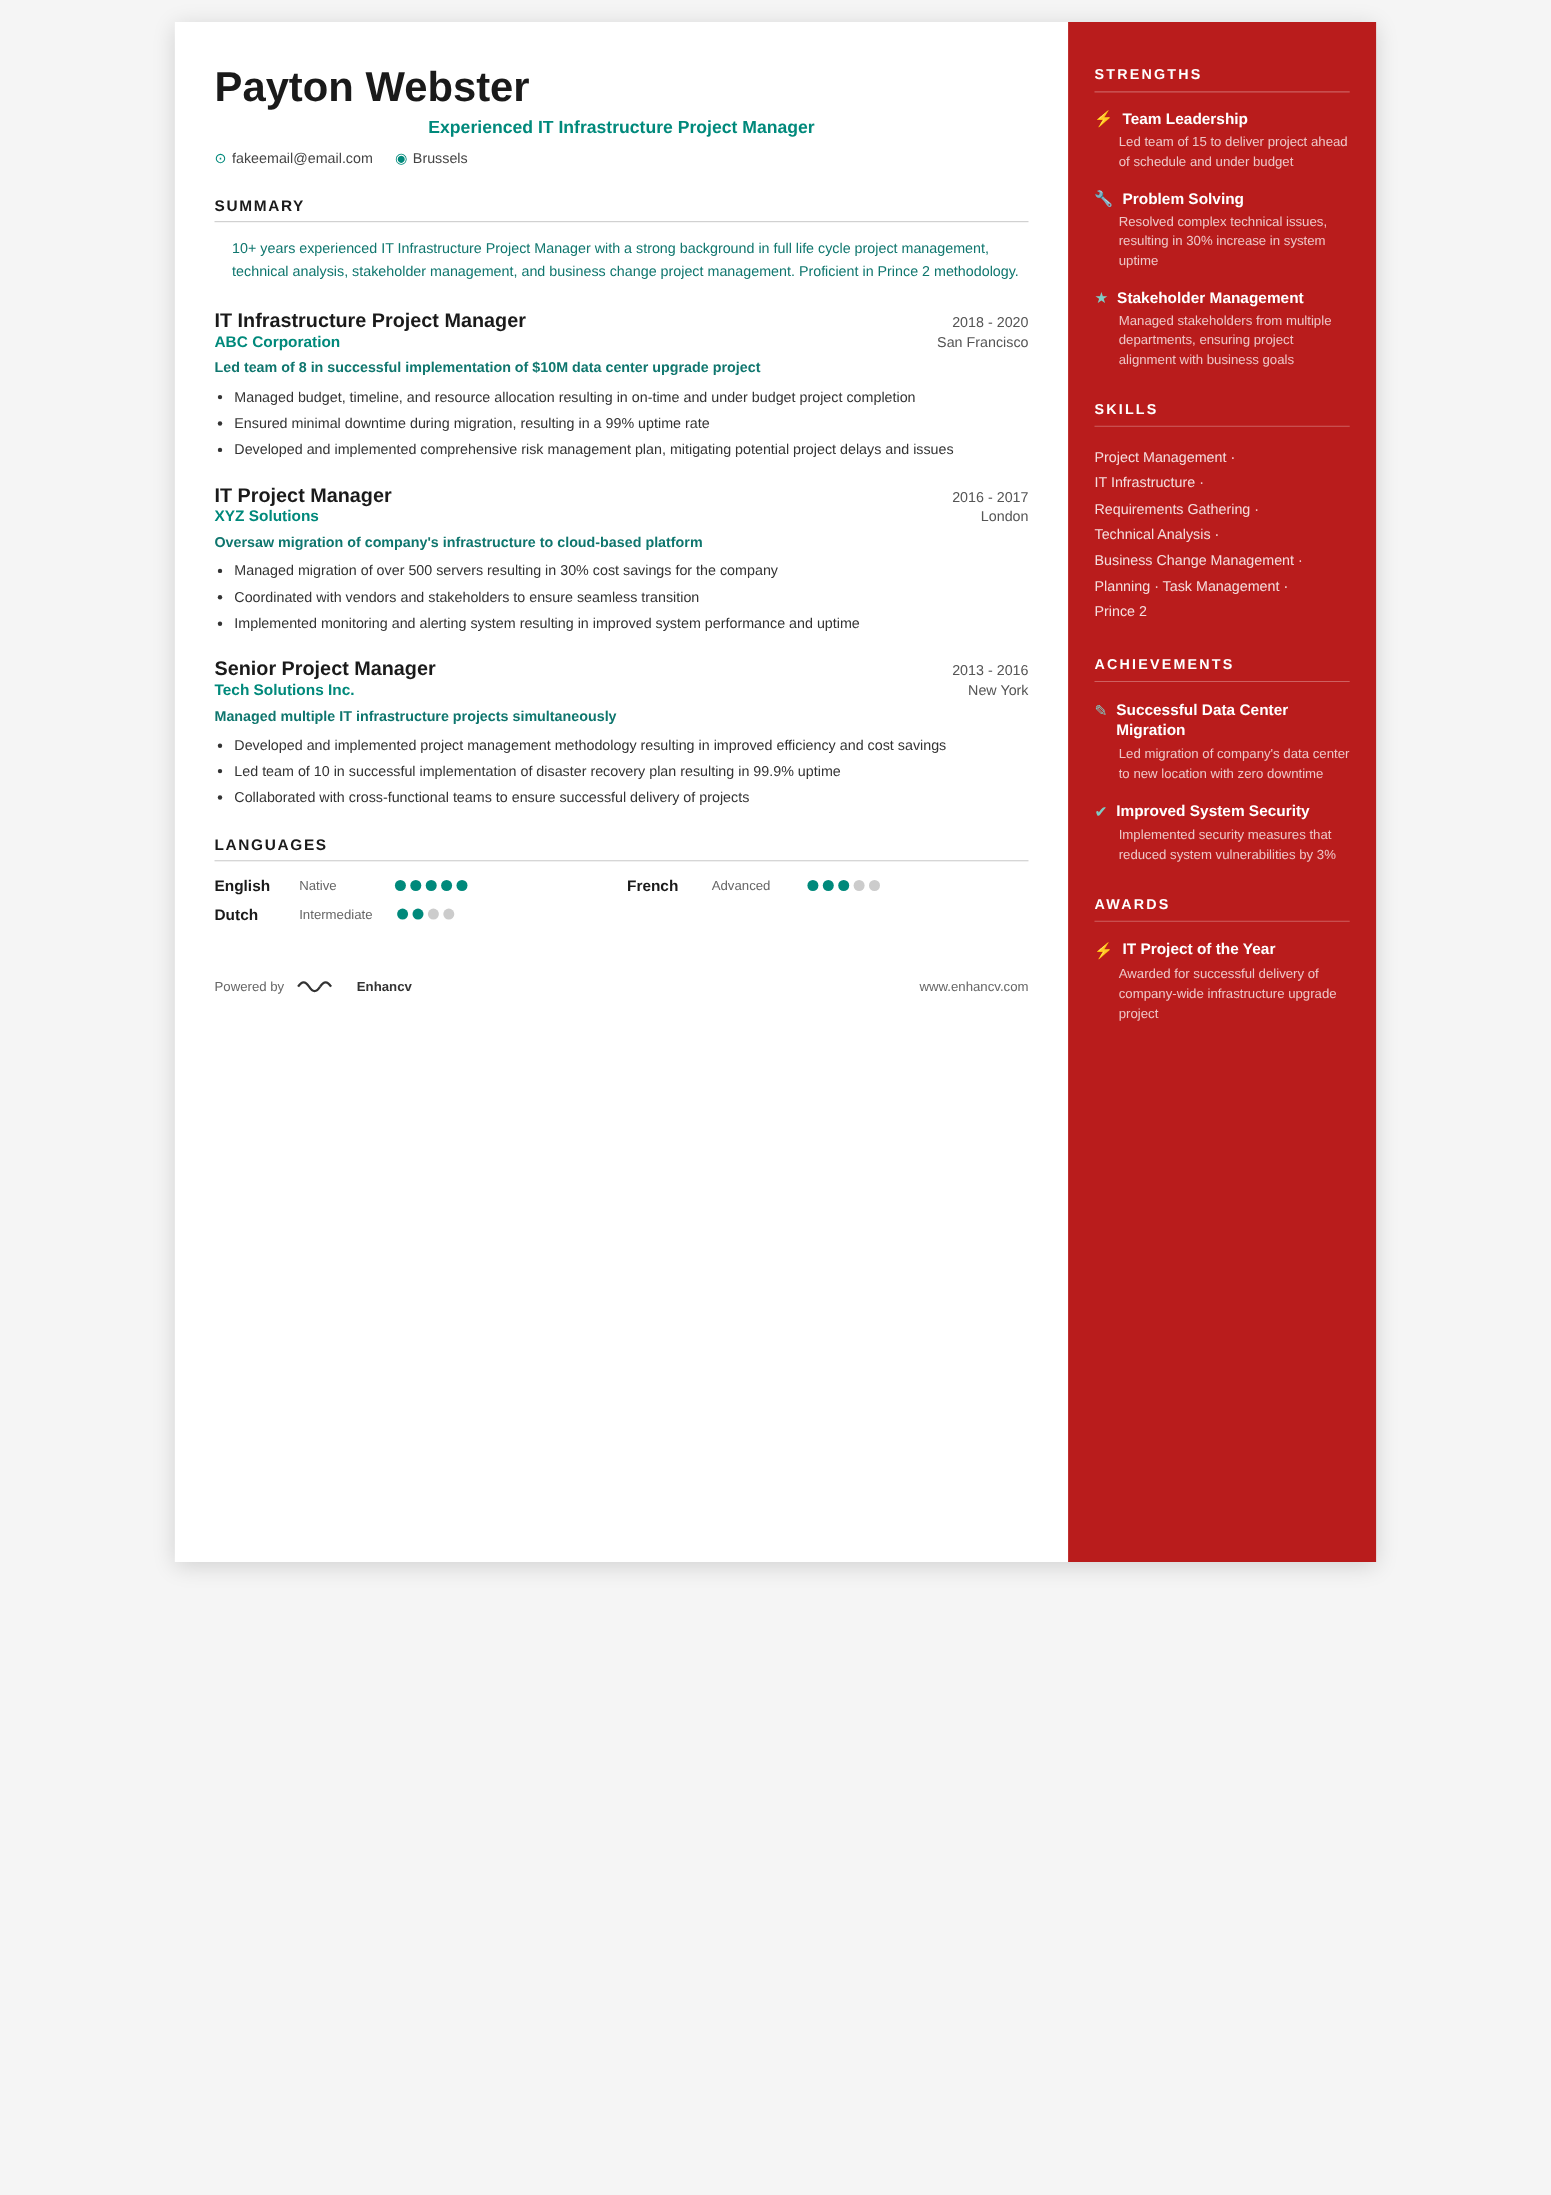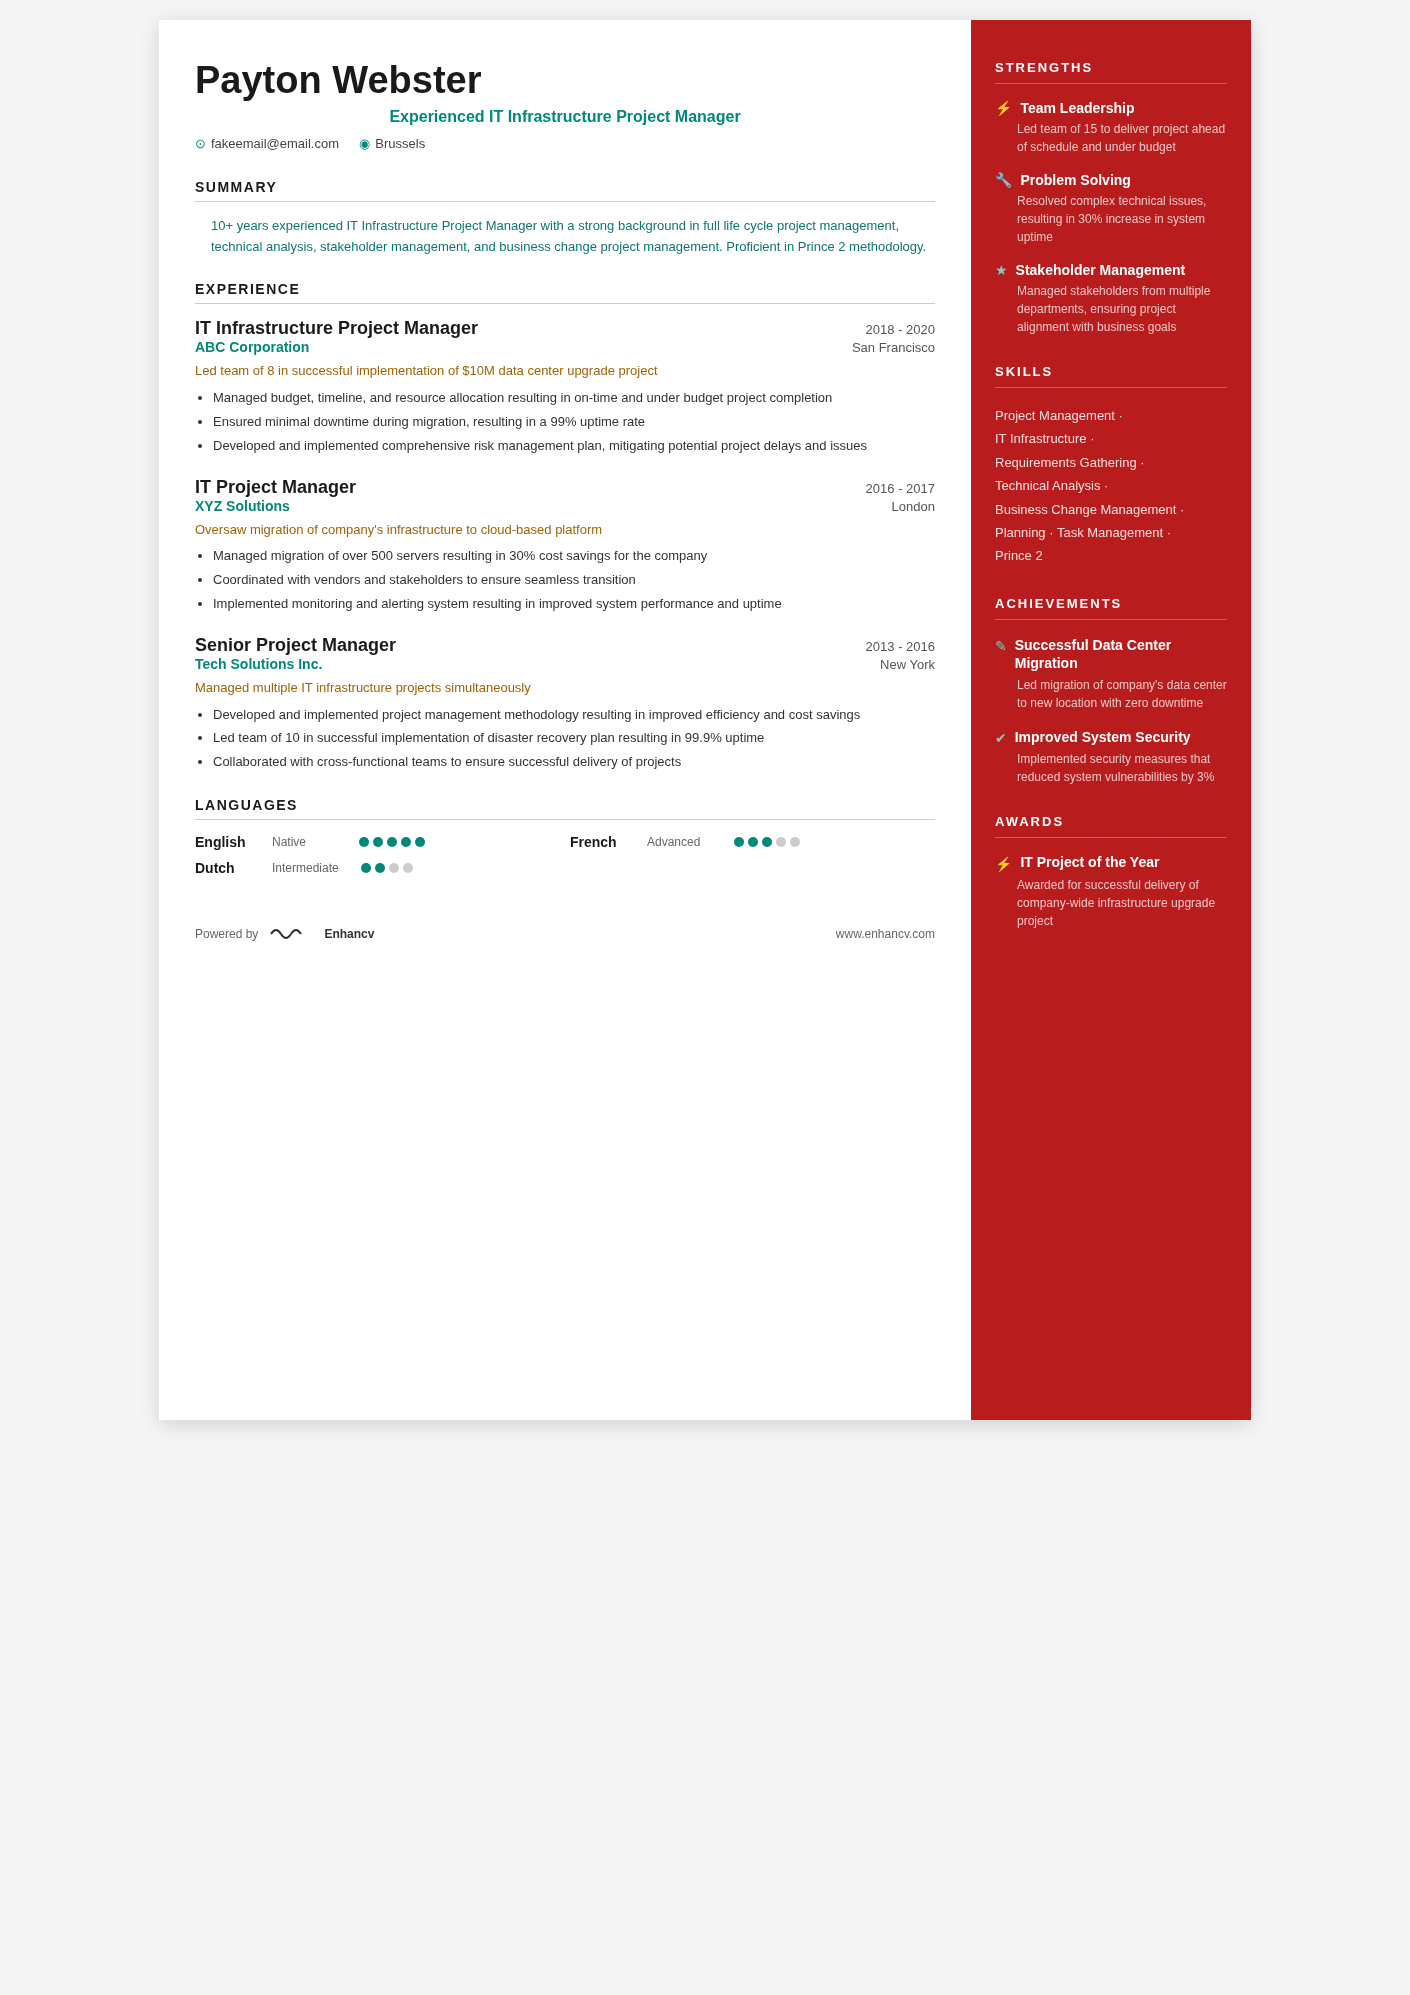--- a/index.html
+++ b/index.html
@@ -100,23 +100,24 @@
       font-size: 14px;
       font-weight: 600;
       color: #00897b;
     }
     .job-location {
       font-size: 13px;
       color: #555;
     }
     .job-description {
       font-size: 13px;
-      color: #a16207;
+      color: #0f766e;
       line-height: 1.6;
       margin-bottom: 6px;
+      font-weight: bold;
     }
     .job-bullets {
       list-style: disc;
       padding-left: 18px;
       font-size: 13px;
       color: #333;
       line-height: 1.6;
     }
     .job-bullets li {
       margin-bottom: 3px;
@@ -331,21 +332,20 @@
           </div>
         </div>
       </div>
 
       <div class="section">
         <div class="section-title">SUMMARY</div>
         <p class="summary-text">10+ years experienced IT Infrastructure Project Manager with a strong background in full life cycle project management, technical analysis, stakeholder management, and business change project management. Proficient in Prince 2 methodology.</p>
       </div>
 
       <div class="section">
-        <div class="section-title">EXPERIENCE</div>
 
         <div class="job-entry">
           <div class="job-header">
             <div class="job-title">IT Infrastructure Project Manager</div>
             <div class="job-dates">2018 - 2020</div>
           </div>
           <div class="job-company-line">
             <div class="company-name">ABC Corporation</div>
             <div class="job-location">San Francisco</div>
           </div>

